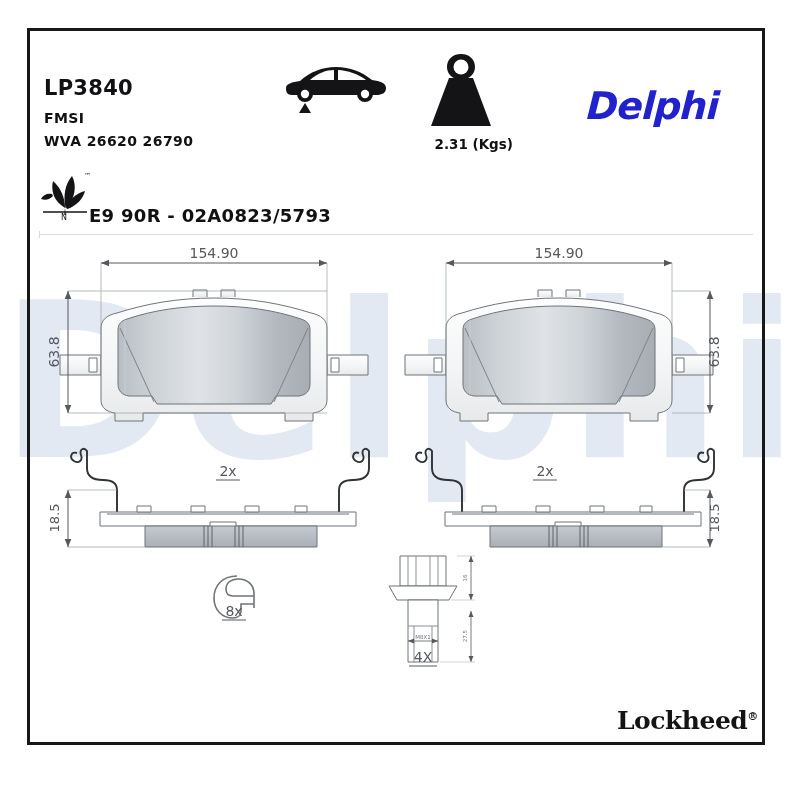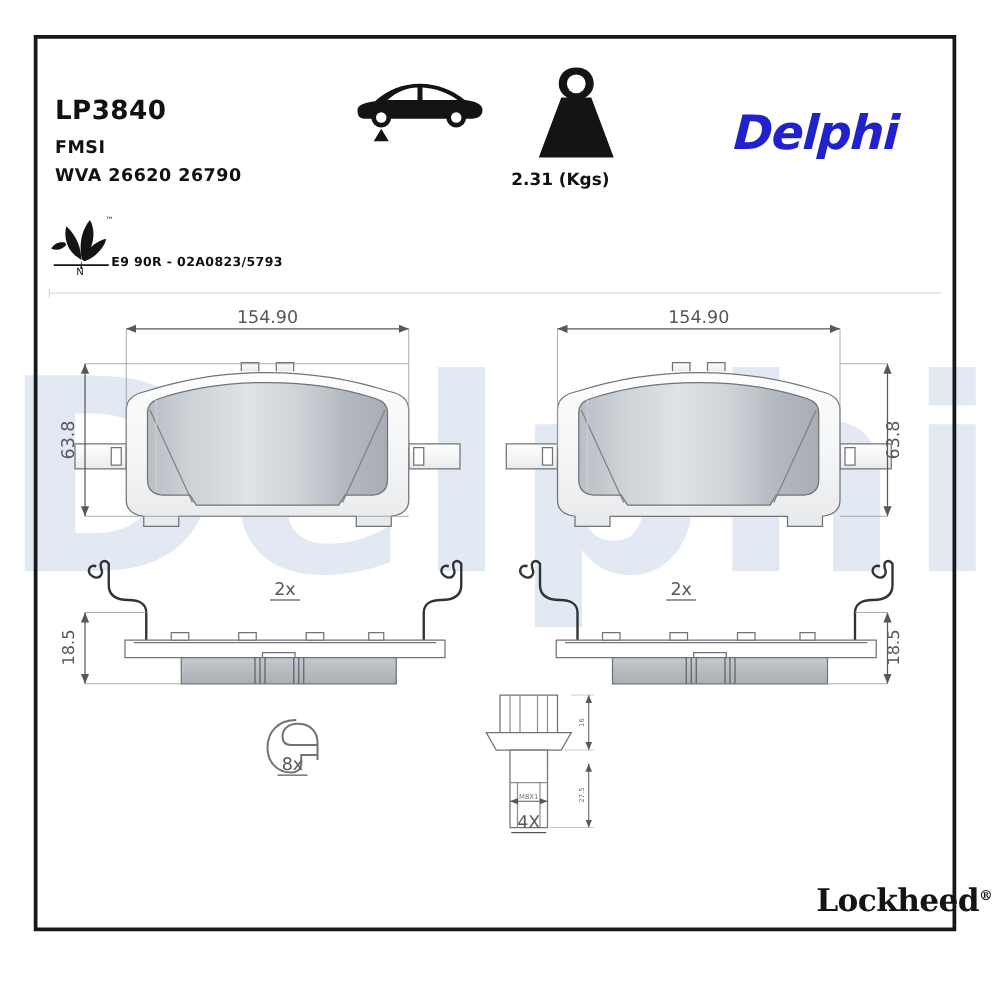--- a/index.html
+++ b/index.html
@@ -78,21 +78,21 @@
     top: 105px;
     font-size: 14px;
     font-weight: 700;
     color: #111114;
     letter-spacing: .4px;
   }
   .ece-text {
     position: absolute;
     left: 62px;
     top: 177px;
-    font-size: 10px;
+    font-size: 18px;
     font-weight: 700;
     color: #111114;
     letter-spacing: .3px;
   }
   .leaf-mark {
     position: absolute;
     left: 12px;
     top: 140px;
     width: 52px;
     height: 52px;
@@ -109,21 +109,21 @@
     left: 398px;
     top: 22px;
     width: 72px;
     height: 82px;
   }
   .weight-label {
     position: absolute;
     left: 382px;
     top: 108px;
     width: 104px;
-    text-align: left;
+    text-align: right;
     font-size: 13.5px;
     font-weight: 700;
     color: #111114;
   }
   .delphi-logo {
     position: absolute;
     left: 560px;
     top: 56px;
     font-size: 38px;
     font-weight: 700;
@@ -159,21 +159,20 @@
   }
   .lockheed {
     position: absolute;
     left: 590px;
     top: 678px;
     font-family: "DejaVu Serif", "Liberation Serif", serif;
     font-size: 25px;
     font-weight: 700;
     color: #141416;
     letter-spacing: -0.5px;
-    margin-left: 36px;
   }
   .lockheed sup {
     font-size: 11px;
     vertical-align: super;
   }
 </style>
 </head>
 <body>
 
 <div id="page">

